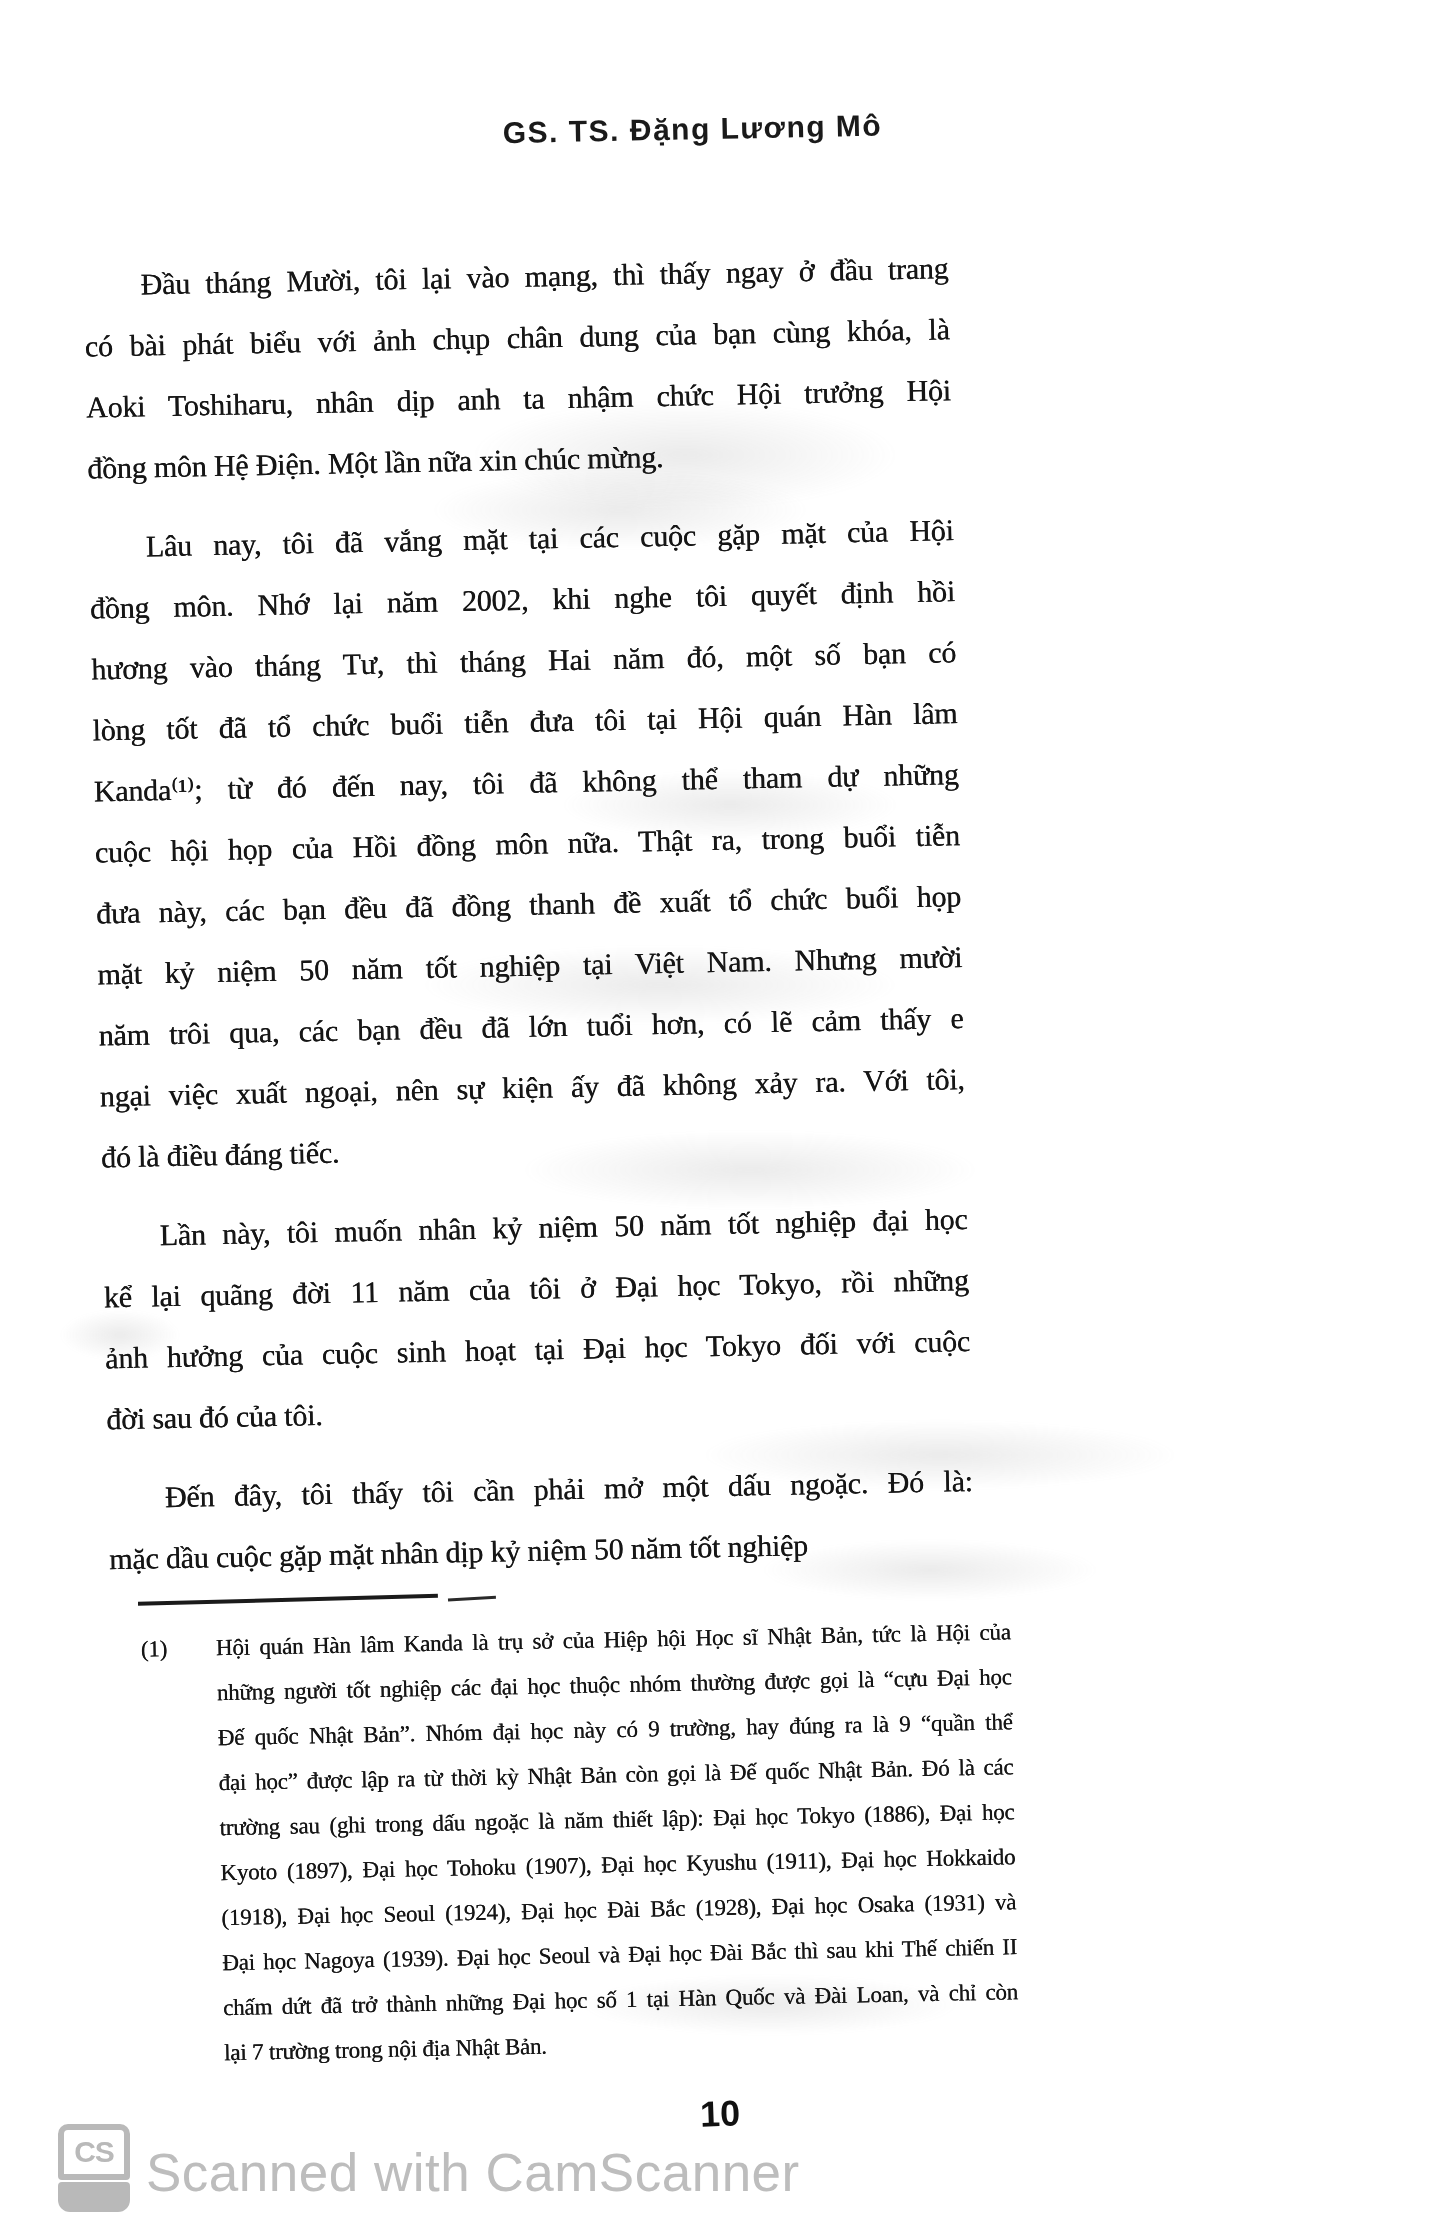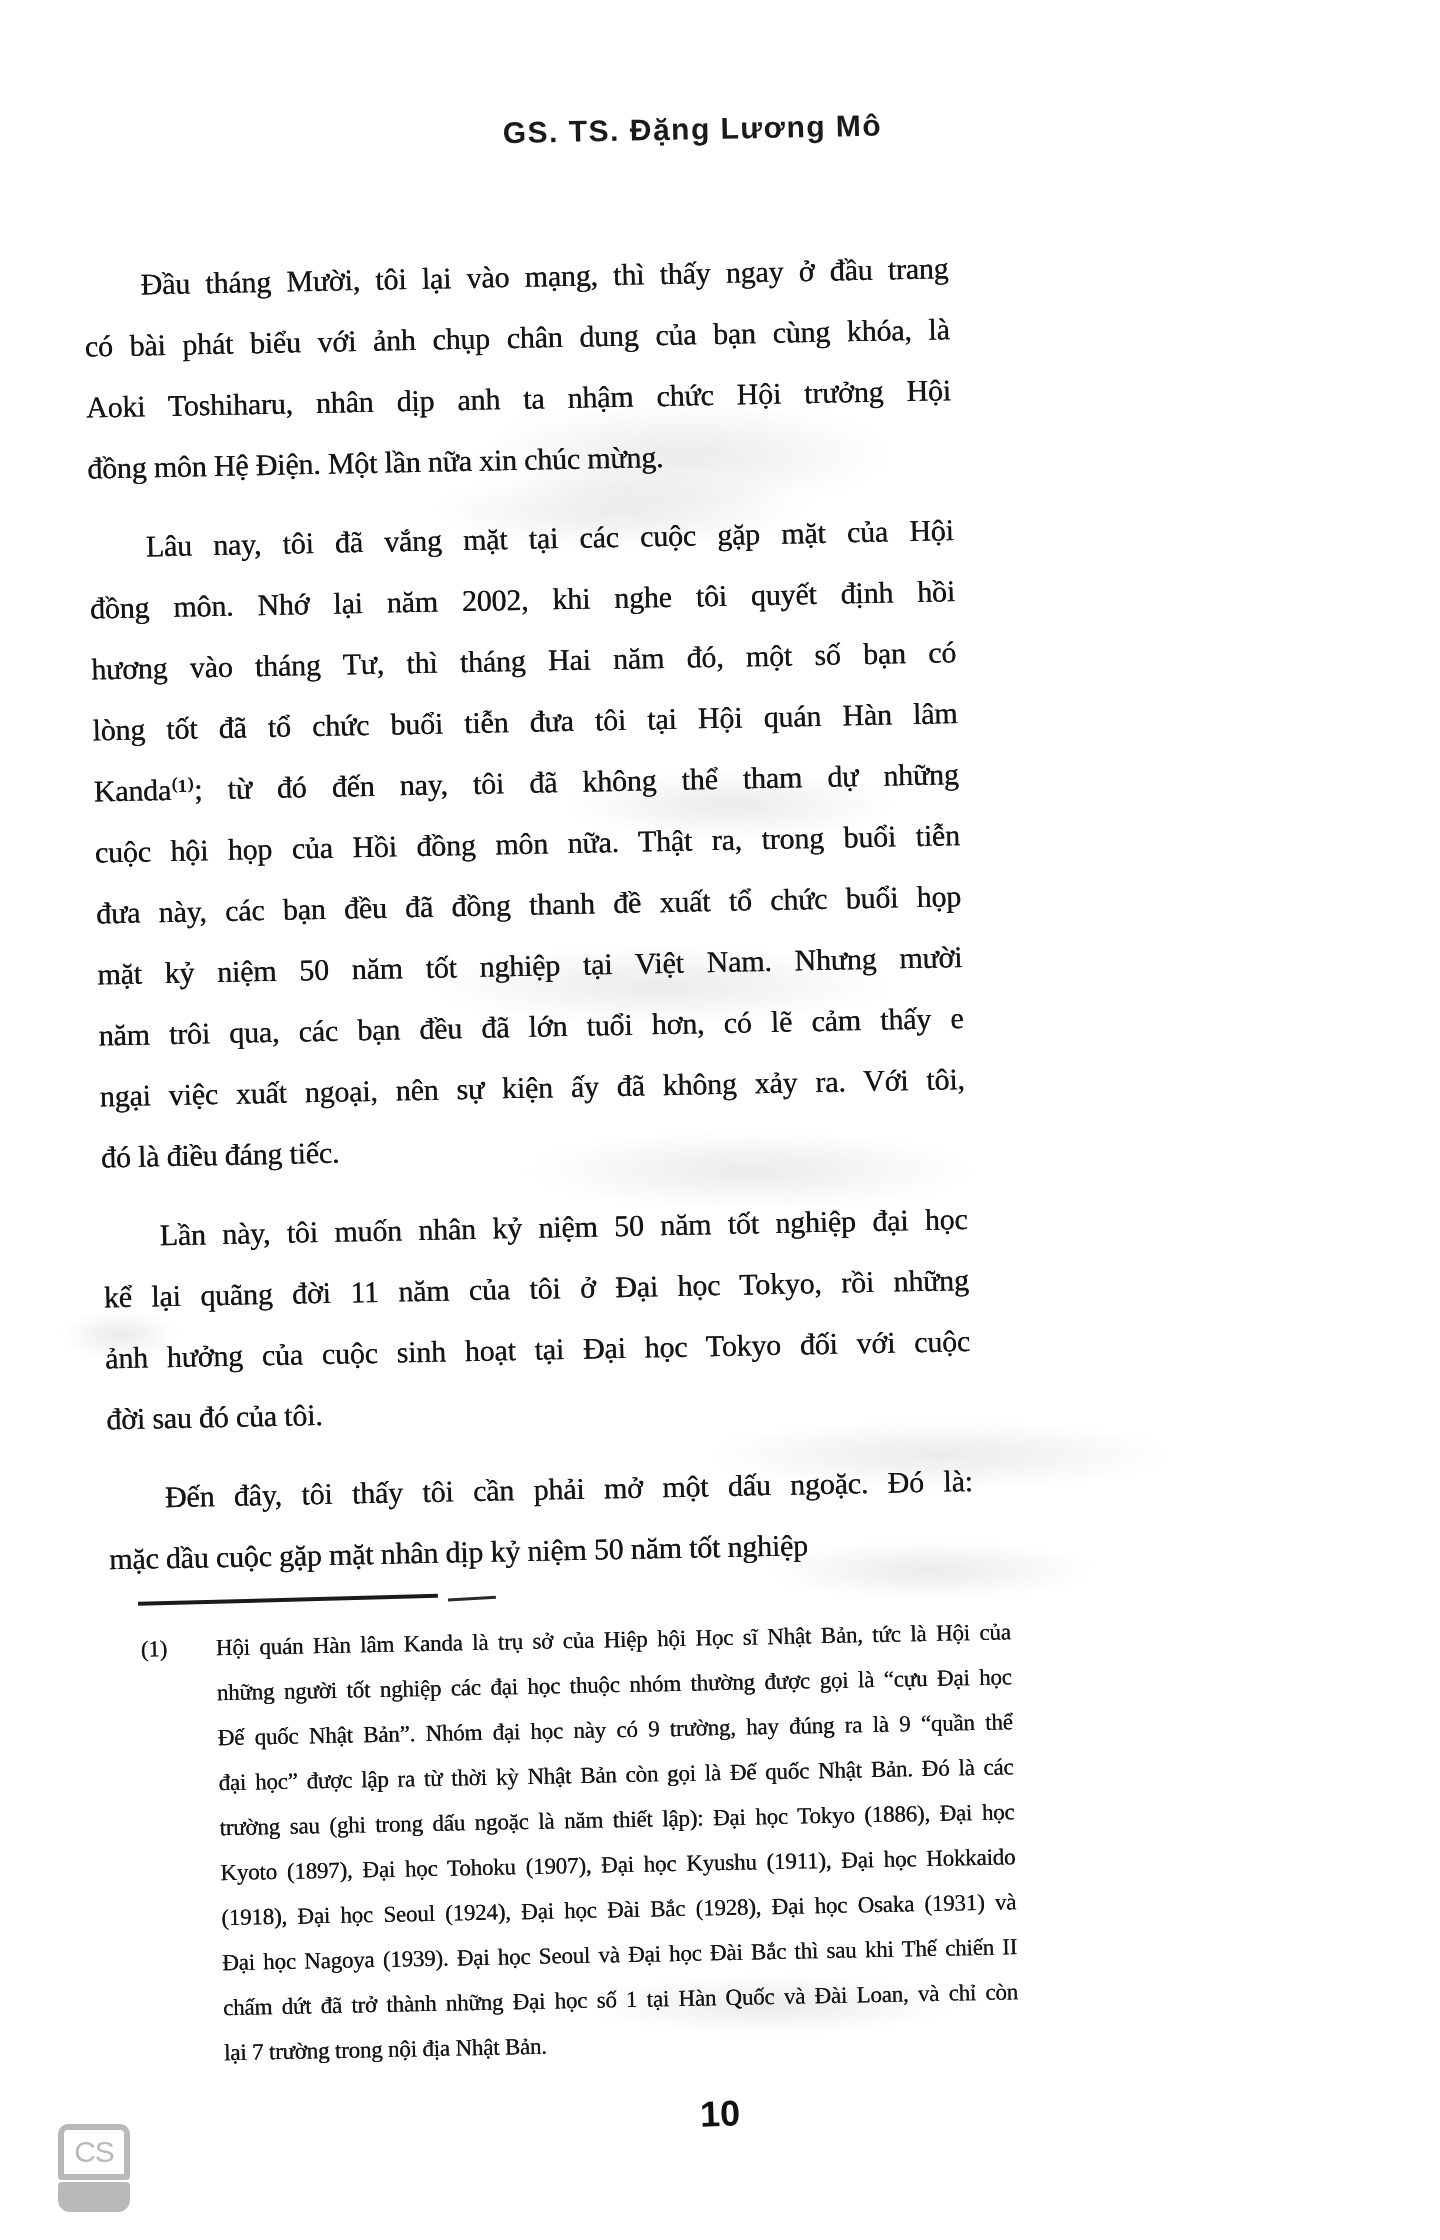--- a/index.html
+++ b/index.html
@@ -56,21 +56,21 @@
     font-weight:bold;font-size:36px;color:#111;
     transform:rotate(-2deg);
   }
   
   .cs-logo{position:absolute;top:2124px;left:58px;width:72px;height:88px;}
   .cs-logo-box{
     box-sizing:border-box;position:absolute;top:0;left:0;width:72px;height:56px;
     border:6px solid #b9b9b9;border-radius:10px 10px 4px 4px;
     display:flex;align-items:center;justify-content:center;
     font-family:"Liberation Sans","DejaVu Sans",sans-serif;
-    font-weight:normal;font-size:30px;color:#b9b9b9;letter-spacing:-1px;
+    font-weight:bold;font-size:30px;color:#b9b9b9;letter-spacing:-1px;
   }
   .cs-logo-chin{
     position:absolute;top:58px;left:0;width:72px;height:30px;
     background:#b9b9b9;border-radius:4px 4px 12px 12px;
   }
   .cs-text{
     position:absolute;top:2142px;left:146px;
     font-family:"Liberation Sans","DejaVu Sans",sans-serif;
     font-size:53px;color:#bdbdbd;letter-spacing:0.5px;
   }
@@ -158,14 +158,15 @@
     </div>
 
   </div>
 
   <div class="page-number">10</div>
 
   <div class="cs-logo">
     <div class="cs-logo-box">CS</div>
     <div class="cs-logo-chin"></div>
   </div>
+  <div class="cs-text">Scanned with CamScanner</div>
 
 </div>
 
 </body></html>

